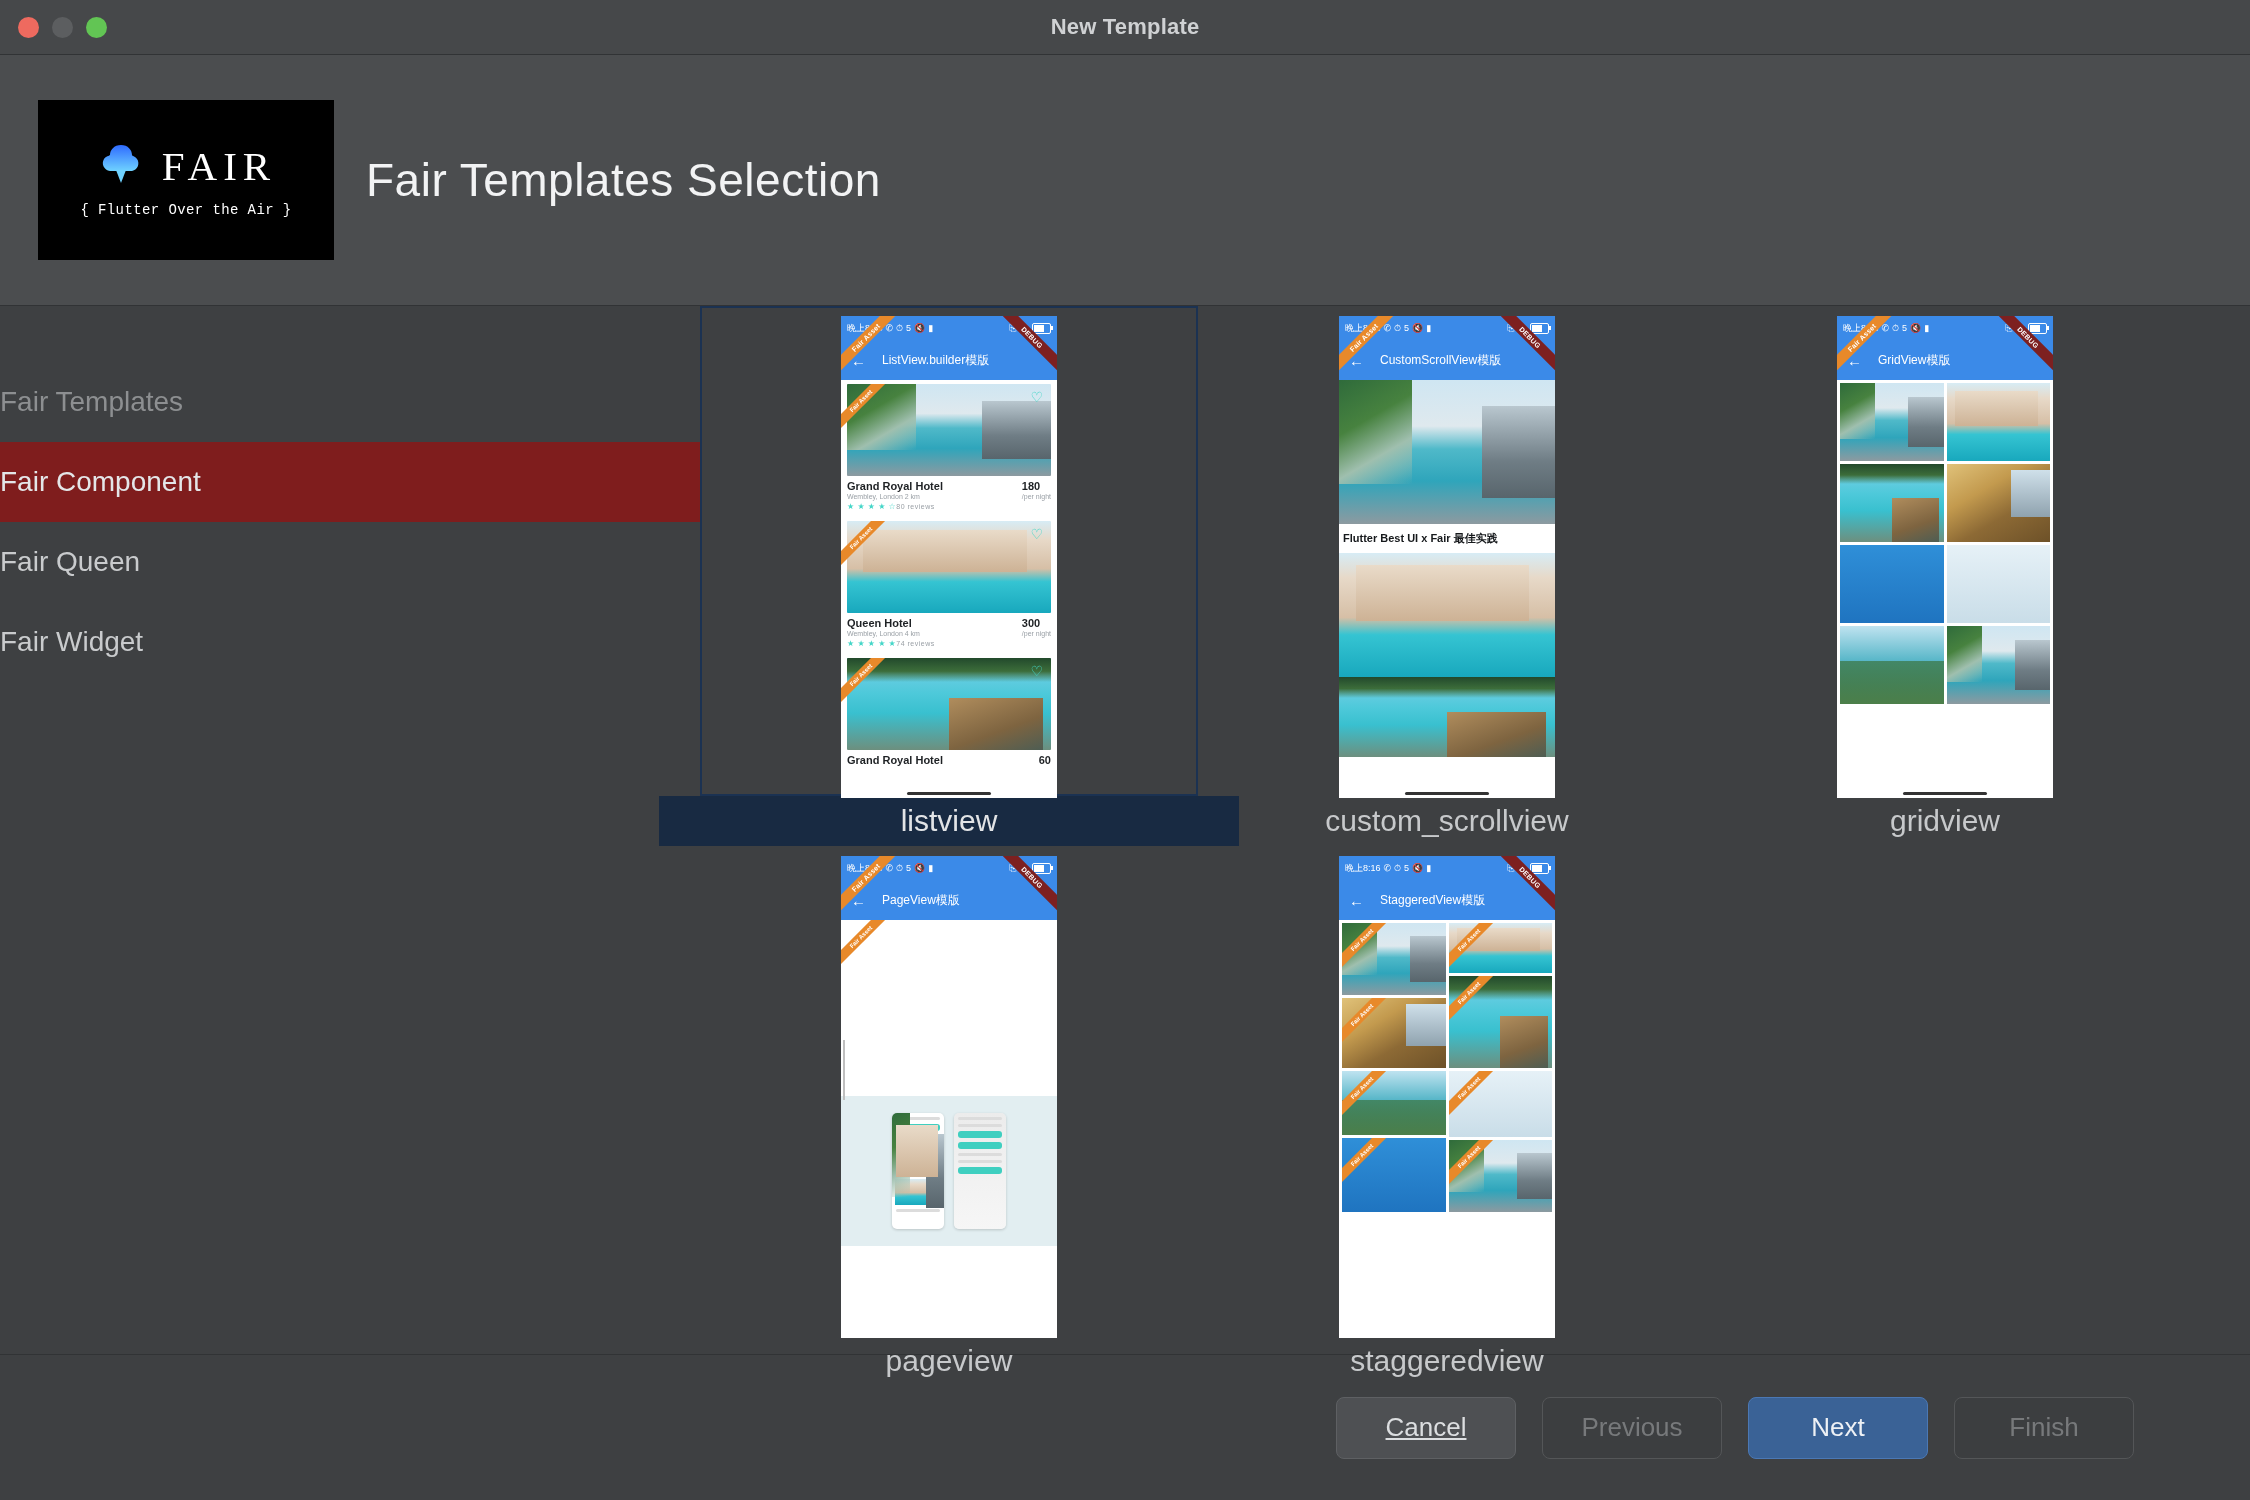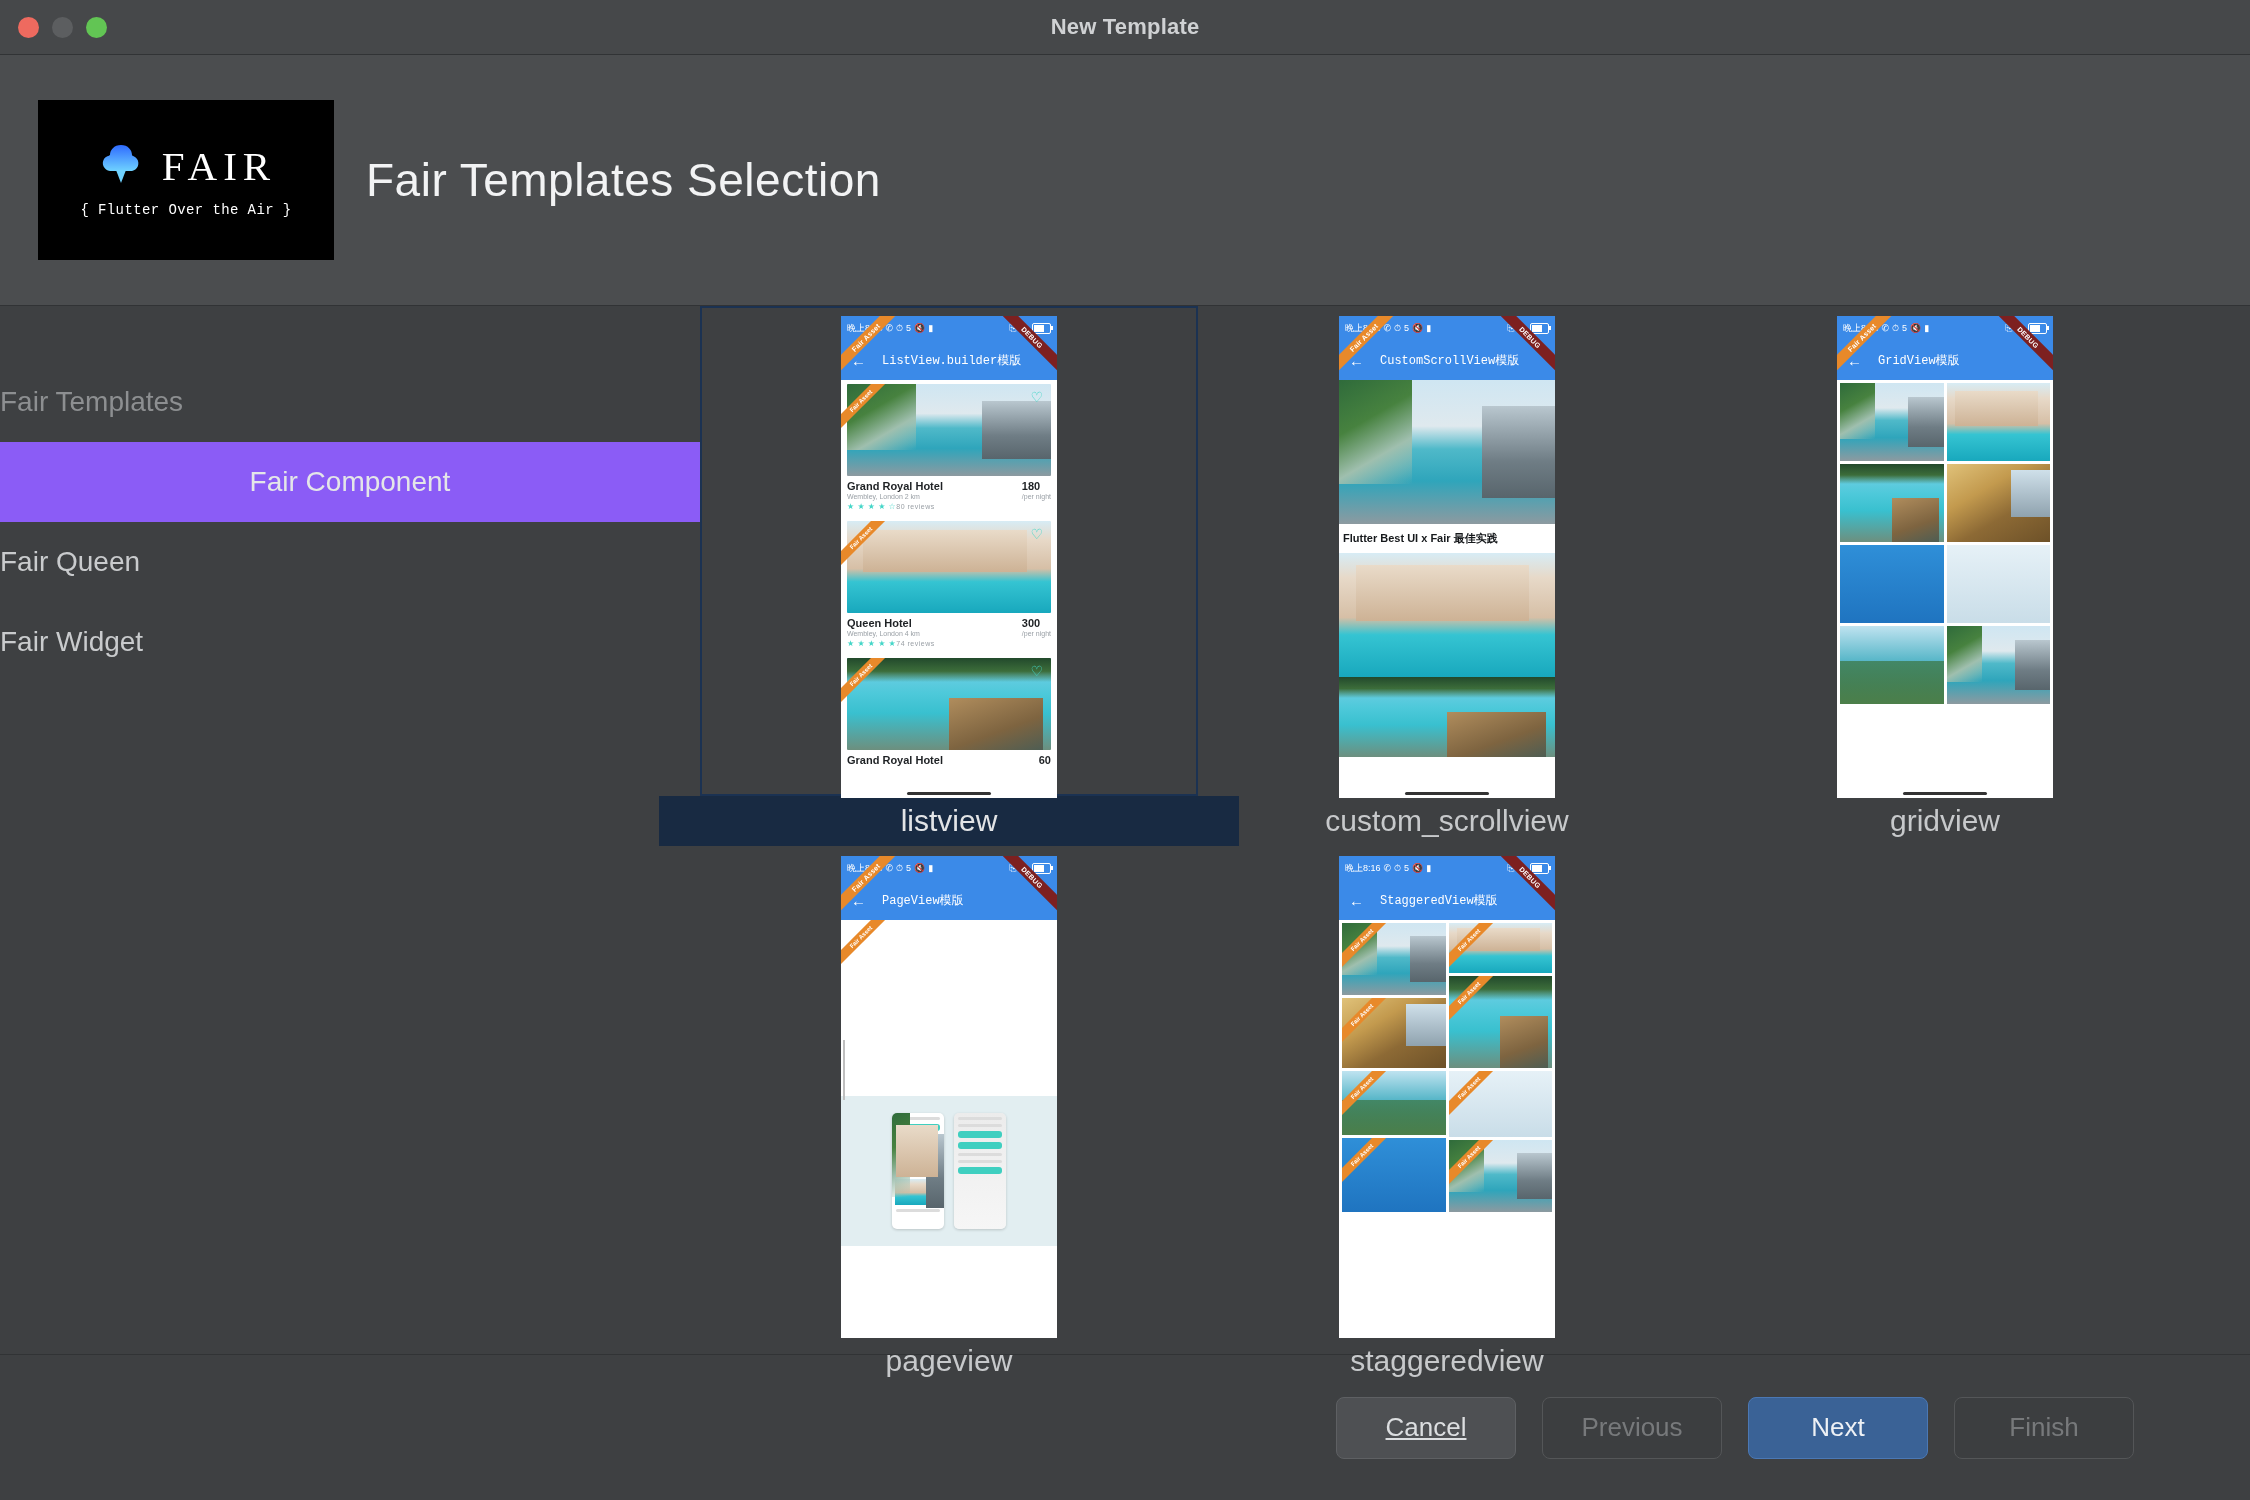--- a/index.html
+++ b/index.html
@@ -84,21 +84,21 @@
     box-sizing: border-box;
   }
   .side-item {
     height: 80px;
     display: flex; align-items: center;
     box-sizing: border-box;
     font-size: 28px;
     color: #c9cbcd;
   }
   .side-item.header-label { color: #8d8f91; }
-  .side-item.selected { background: #8b5cf6; color: #e4e6e8; justify-content: center; }
+  .side-item.selected { background: #7f1d1d; color: #e4e6e8; }
 
   
   .grid-area {
     flex: 1 1 auto;
     padding: 0 0 0 0;
     position: relative;
   }
   .grid {
     display: grid;
     grid-template-columns: repeat(3, 498px);
@@ -162,21 +162,21 @@
   }
   .batt i { position:absolute; left:1px; top:1px; bottom:1px; width: 10px; background:#fff; display:block; }
   .appbar {
     height: 40px; background: #3b8ae8;
     display: flex; align-items: center;
     color: #fff; font-size: 12px;
     padding-left: 10px; box-sizing: border-box;
     gap: 16px;
   }
   .back-arrow { font-size: 15px; line-height: 1; }
-  .appbar-title { font-size: 12px; font-family: Liberation Mono, monospace; }
+  .appbar-title { font-size: 12px; }
 
   
   .ribbon-l, .ribbon-r {
     position: absolute; top: 0; width: 76px; height: 76px;
     overflow: hidden; pointer-events: none; z-index: 9;
   }
   .ribbon-l { left: 0; }
   .ribbon-r { right: 0; }
   .ribbon-l span, .ribbon-r span {
     position: absolute; display: block;

